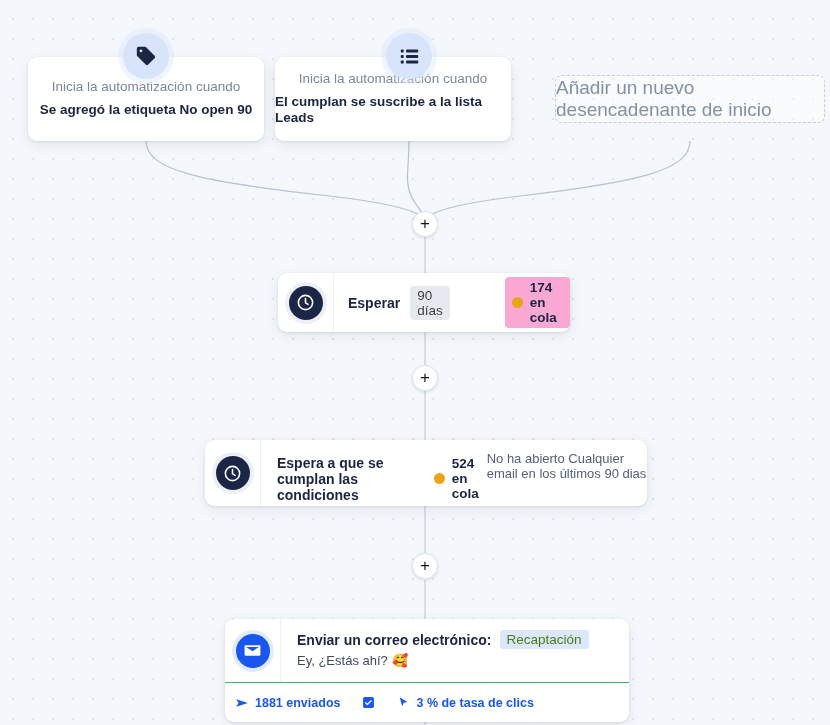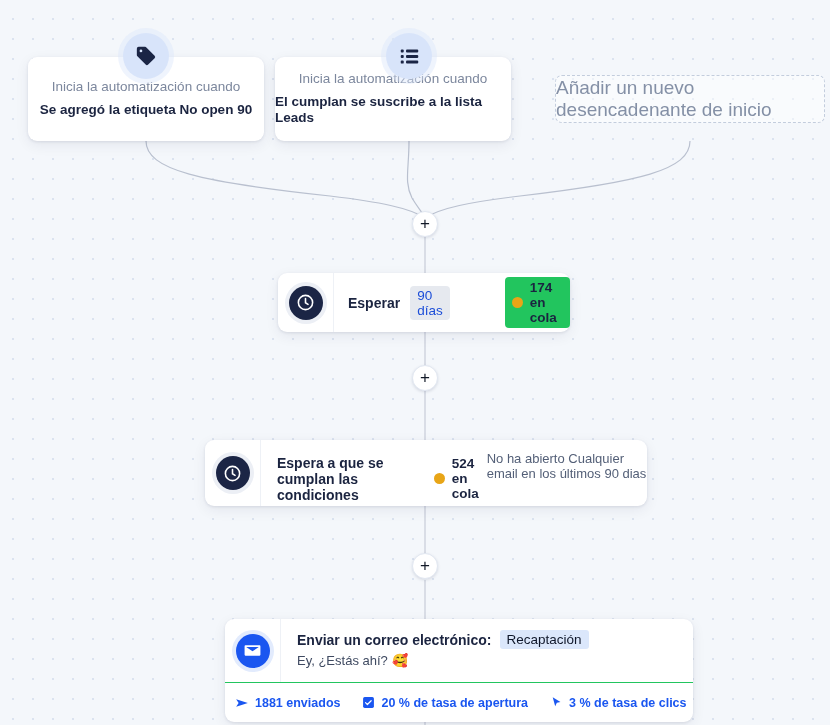--- a/index.html
+++ b/index.html
@@ -60,42 +60,42 @@
 
   
   #node-wait{left:278px;top:273px;width:292px;height:59px;display:flex;align-items:center;}
   .icon-cell{width:55px;height:100%;display:flex;align-items:center;justify-content:center;
              border-right:1px solid #eef1f6;flex:none;}
   .dark-circle{width:34px;height:34px;border-radius:50%;background:#1b2545;
                display:flex;align-items:center;justify-content:center;
                box-shadow:0 0 0 4px #eceff5;}
   .wait-body{display:flex;align-items:center;gap:10px;padding-left:14px;}
   .lbl-bold{font-size:14px;font-weight:bold;color:#1b2440;}
-  .chip-gray{background:#e6e9ef;color:#1d4ed8;font-size:13.5px;border-radius:4px;padding:2px 7px;}
-  .chip-queue{background:#22c55e;border-radius:4px;padding:3px 9px 3px 7px;
+  .chip-gray{background:#e6e9ef;color:#404040;font-size:13.5px;border-radius:4px;padding:2px 7px;}
+  .chip-queue{background:#f9a8d4;border-radius:4px;padding:3px 9px 3px 7px;
               display:flex;align-items:center;gap:7px;font-size:13.5px;font-weight:bold;color:#1b2440;margin-left:45px;}
   .dot{width:11px;height:11px;border-radius:50%;background:#e8a517;flex:none;}
 
   
   #node-cond{left:205px;top:440px;width:442px;height:66px;display:flex;align-items:stretch;}
   .cond-body{padding:11px 0 0 16px;display:flex;gap:6px;}
   .cond-row{display:flex;align-items:center;gap:14px;}
   .queue-plain{display:flex;align-items:center;gap:7px;font-size:13.5px;font-weight:bold;color:#1b2440;}
   .cond-sub{font-size:13px;color:#4c5costume;}
   .cond-sub{font-size:13px;color:#535f77;}
 
   
-  #node-email{left:225px;top:619px;width:468px;height:103px;display:flex;flex-direction:column;}
+  #node-email{left:225px;top:619px;width:404px;height:103px;display:flex;flex-direction:column;}
   .email-top{display:flex;align-items:stretch;height:63px;}
   .blue-circle{width:34px;height:34px;border-radius:50%;background:#1a56f0;
                display:flex;align-items:center;justify-content:center;
                box-shadow:0 0 0 4px #e2ebfd;}
   .email-body{padding:11px 0 0 16px;display:flex;flex-direction:column;gap:4px;}
   .email-title{display:flex;align-items:center;gap:8px;}
-  .chip-blue{background:#dbe7fb;color:#0f172a;font-size:13.5px;border-radius:3px;padding:2px 7px;}
+  .chip-blue{background:#dbe7fb;color:#4d7c0f;font-size:13.5px;border-radius:3px;padding:2px 7px;}
   .email-sub{font-size:13px;color:#3f4a61;display:flex;align-items:center;gap:5px;}
   .email-foot{border-top:1px solid #22c55e;flex:1;display:flex;align-items:center;
               gap:22px;padding-left:10px;}
   .stat{display:flex;align-items:center;gap:6px;font-size:12.5px;font-weight:bold;color:#1a56f0;}
   .stat svg{display:block;}
 </style>
 </head>
 <body>
 
 <div class="canvas">
@@ -220,21 +220,20 @@
         <svg width="14" height="14" viewBox="0 0 24 24" fill="#1a56f0">
           <path d="M2 5.5 22 12 2 18.5l4.2-6.5z"></path>
         </svg>
         <span>1881 enviados</span>
       </div>
       <div class="stat">
         <svg width="13" height="13" viewBox="0 0 24 24" fill="#1a56f0">
           <rect x="2" y="2" width="20" height="20" rx="3"></rect>
           <path d="M6.5 12.3l3.4 3.4 7-7" fill="none" stroke="#ffffff" stroke-width="2.2" stroke-linecap="round" stroke-linejoin="round"></path>
         </svg>
-        <span>20 % de tasa de apertura</span>
       </div>
       <div class="stat">
         <svg width="13" height="13" viewBox="0 0 24 24" fill="#1a56f0">
           <path d="M5 2.2 19.3 11 12.6 12.3 9.6 19z"></path>
         </svg>
         <span>3 % de tasa de clics</span>
       </div>
     </div>
   </div>
 

